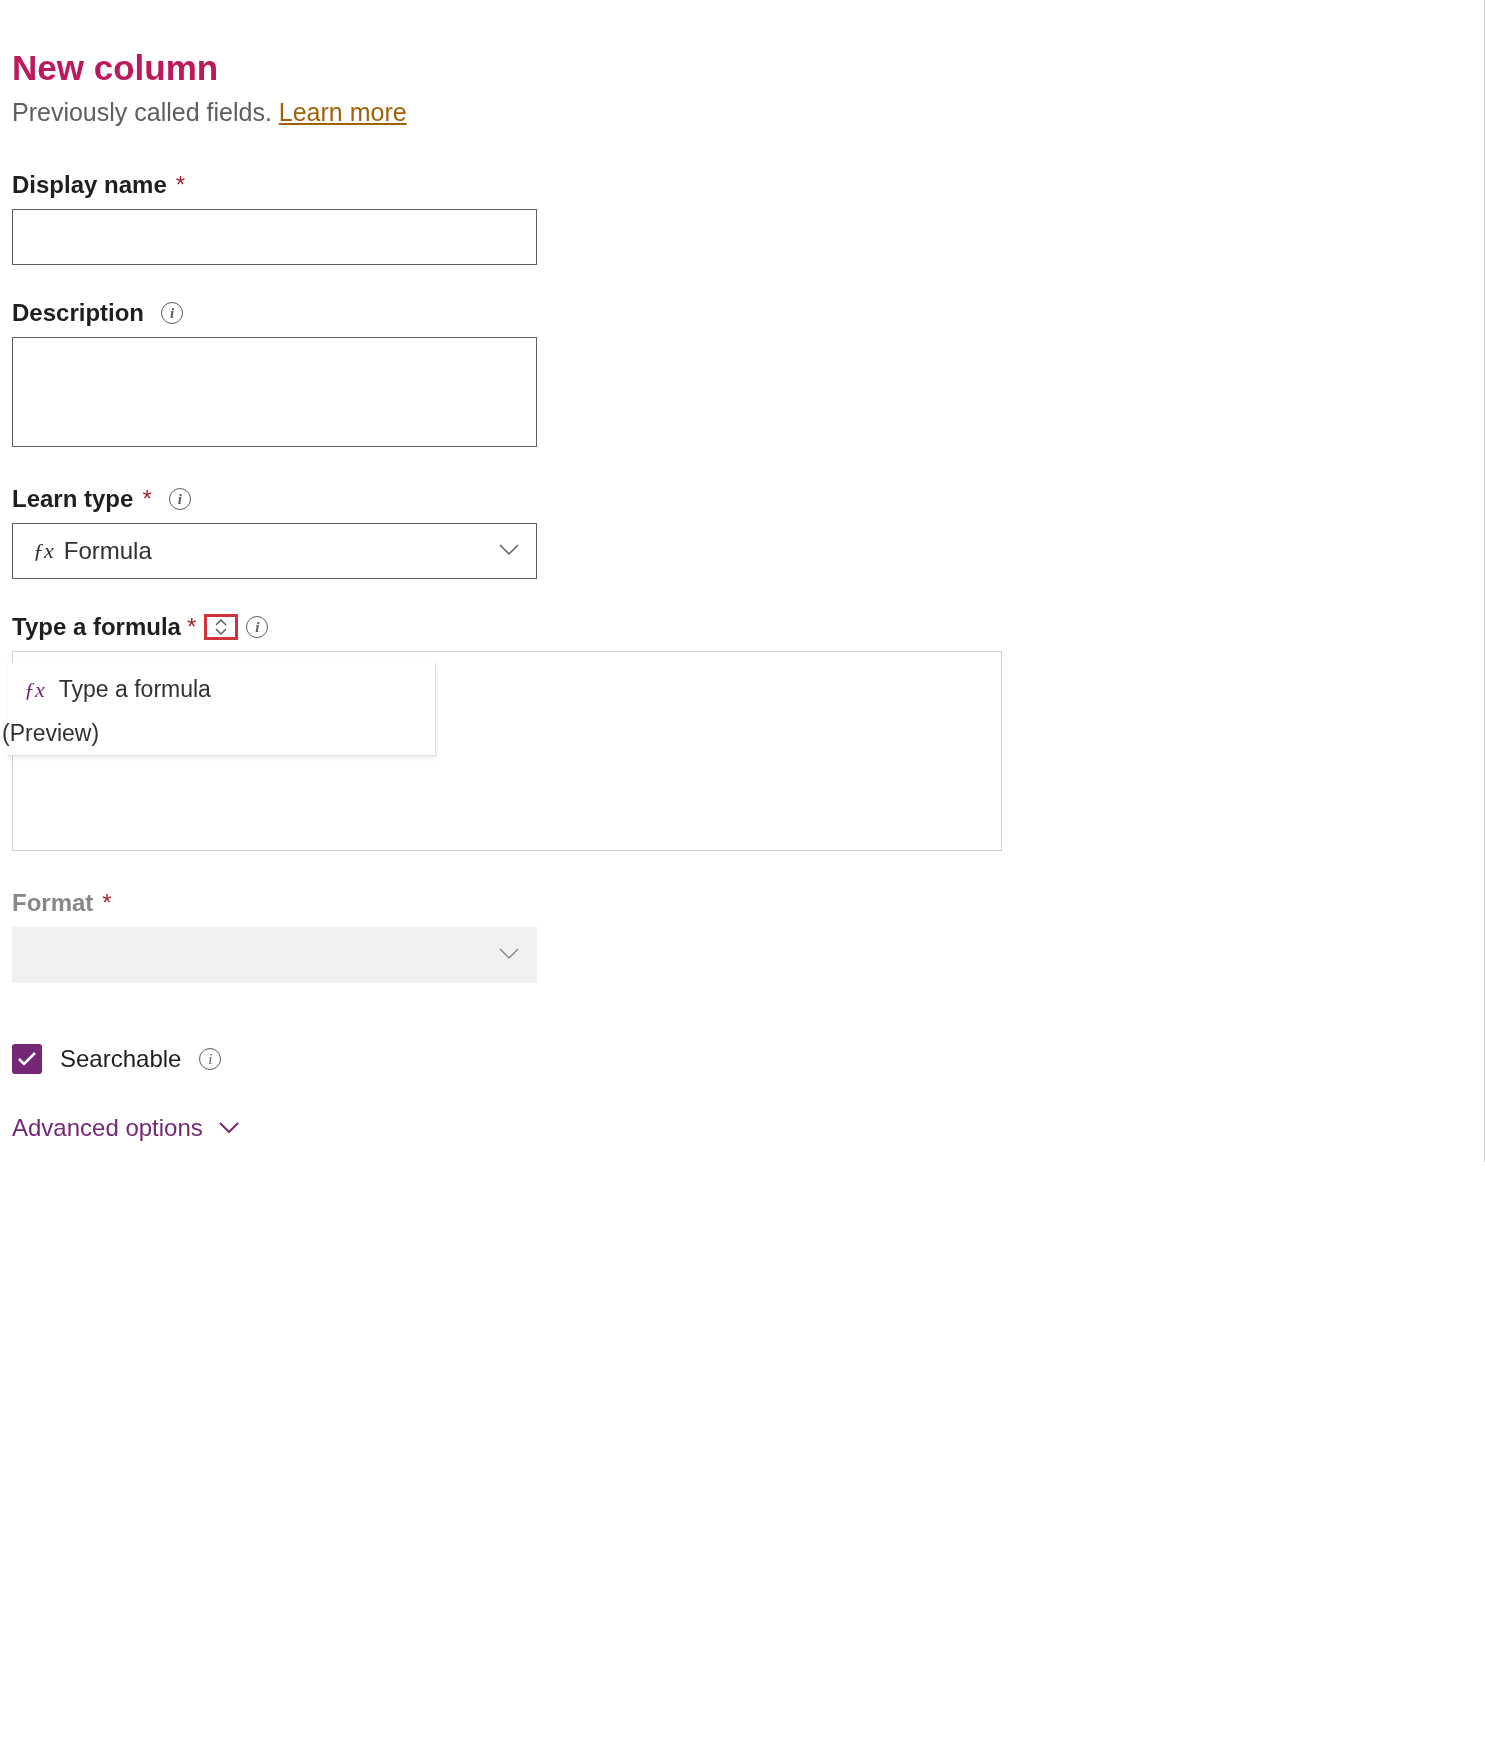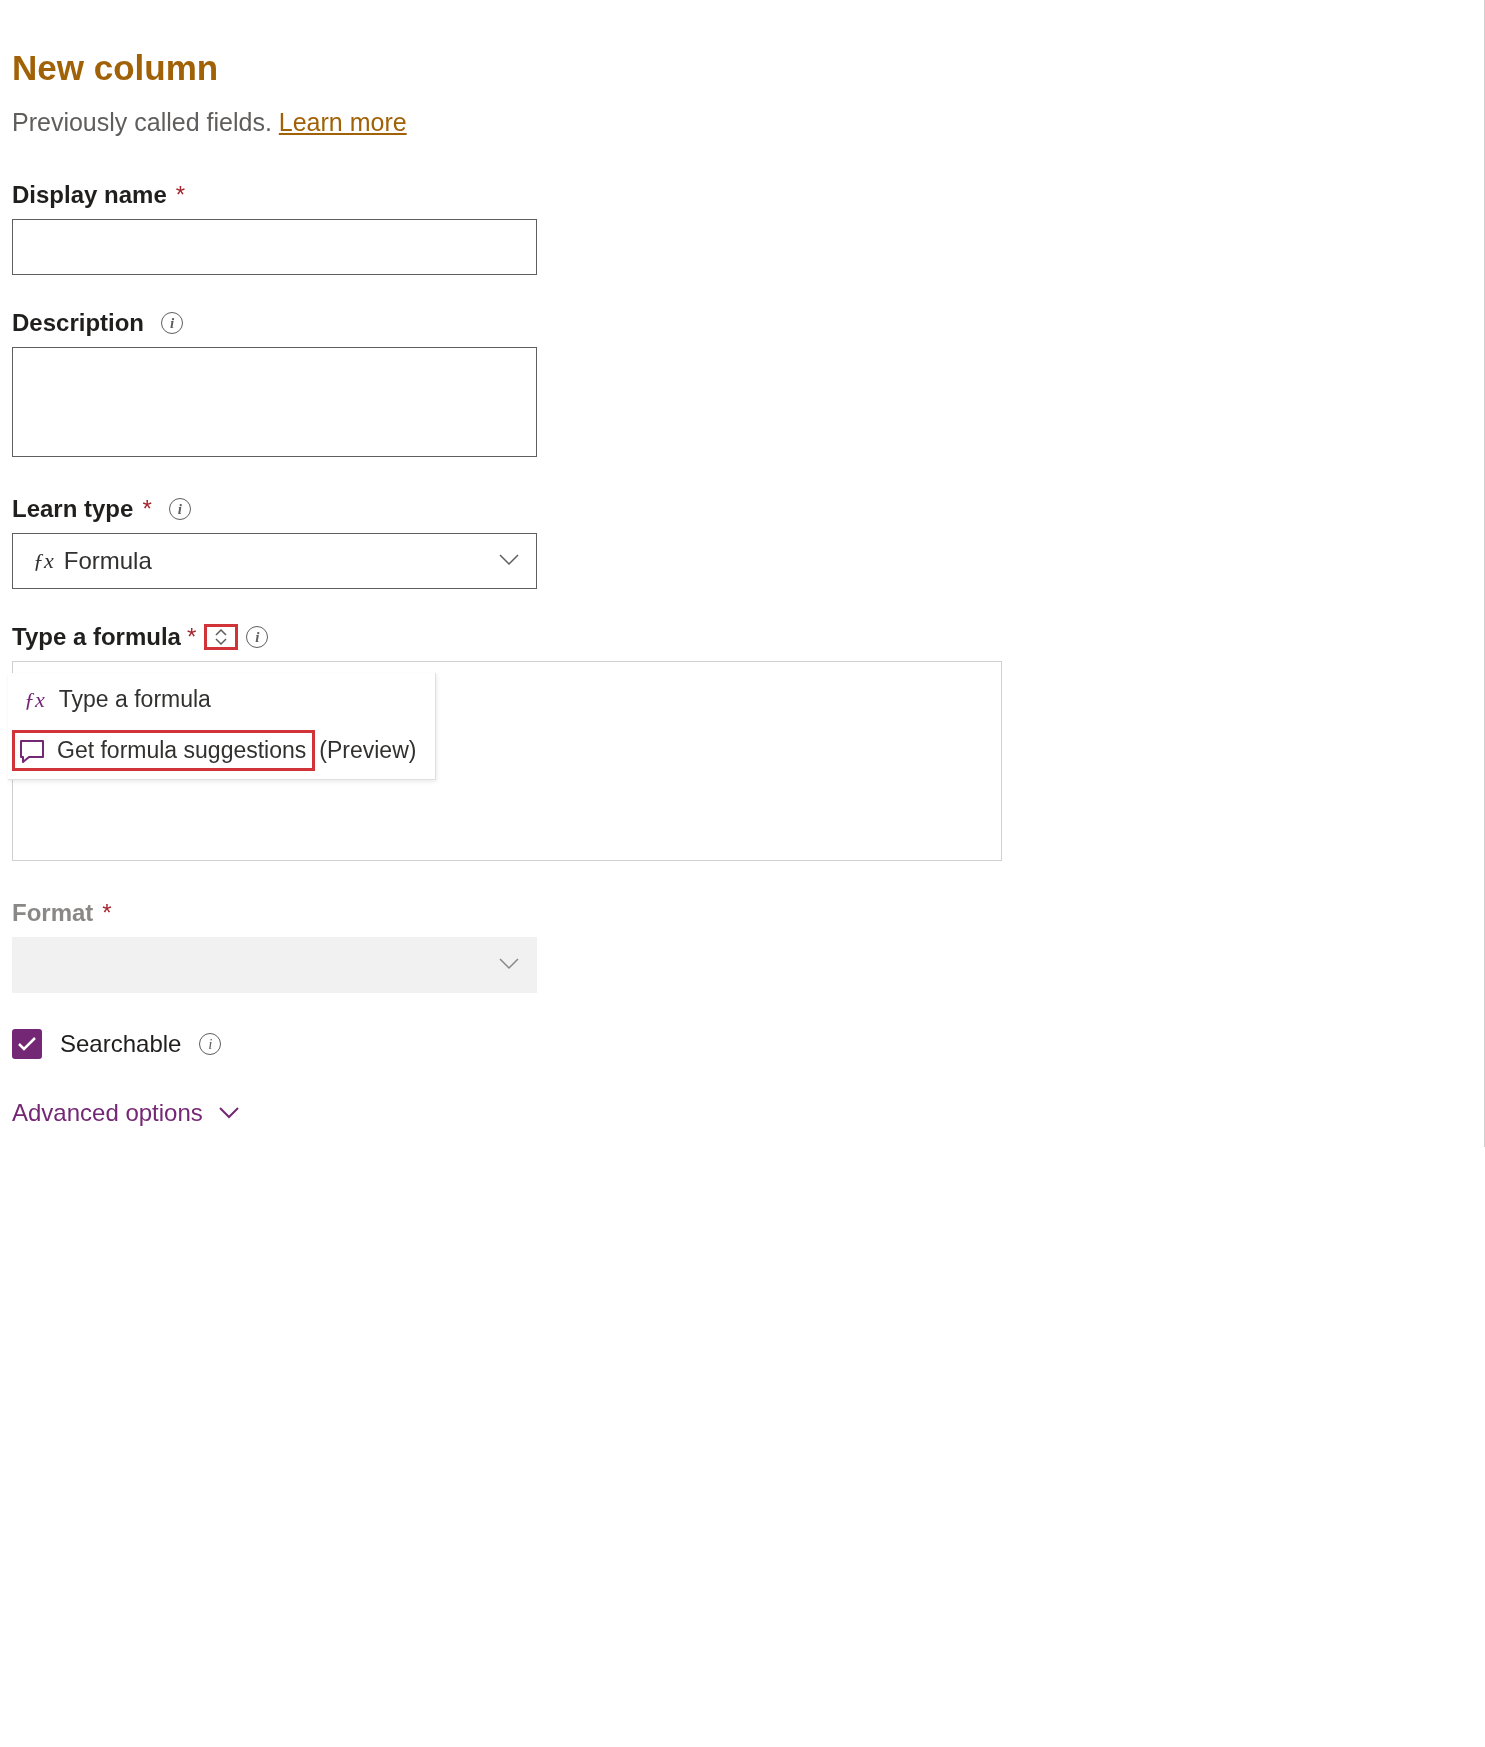--- a/index.html
+++ b/index.html
@@ -11,22 +11,22 @@
       font-family: "Segoe UI", -apple-system, sans-serif;
       background: #ffffff;
       padding: 48px 12px 20px 12px;
       width: 1485px;
       color: #323130;
       border-right: 1px solid #d0d0d0;
     }
     .panel-title {
       font-size: 35px;
       font-weight: 700;
-      color: #a16207;
-      margin-bottom: 20px;
+      color: #be185d;
+      margin-bottom: 10px;
     }
     .panel-subtitle {
       font-size: 25px;
       color: #605e5c;
       margin-bottom: 44px;
     }
     .learn-link {
       color: #a16207;
       text-decoration: underline;
       cursor: pointer;
@@ -179,21 +179,21 @@
       border: none;
       display: flex;
       align-items: center;
       padding: 8px 48px 8px 12px;
       position: relative;
     }
     .checkbox-row {
       display: flex;
       align-items: center;
       gap: 18px;
-      margin-top: 36px;
+      margin-top: 61px;
       margin-bottom: 40px;
     }
     .checkbox {
       width: 30px;
       height: 30px;
       background: #742774;
       border-radius: 3px;
       display: flex;
       align-items: center;
       justify-content: center;
@@ -273,26 +273,20 @@
     <span class="info-icon" style="margin-left:0">i</span>
   </div>
   <textarea class="formula-textarea" placeholder="menu to create it with AI." style=""></textarea>
 
   <div class="dropdown-menu" style="top:50px;left:-4px">
     <div class="dropdown-item">
       <span class="fx-icon" style="color:#742774">ƒx</span>
       <span>Type a formula</span>
     </div>
     <div class="dropdown-item" style="padding:4px 8px 8px 4px;">
-      <span class="red-box">
-        <svg class="chat-icon" viewBox="0 0 26 24">
-          <path d="M2 2 H24 V18 H10 L4 23 V18 H2 Z" stroke="#742774" stroke-width="2" fill="none" stroke-linejoin="round"></path>
-        </svg>
-        <span>Get formula suggestions</span>
-      </span>
       <span style="margin-left:-10px"> (Preview)</span>
     </div>
   </div>
 </div>
 
 <div class="field-group">
   <div class="field-label disabled-label">
     <span>Format</span>
     <span class="required">*</span>
   </div>

